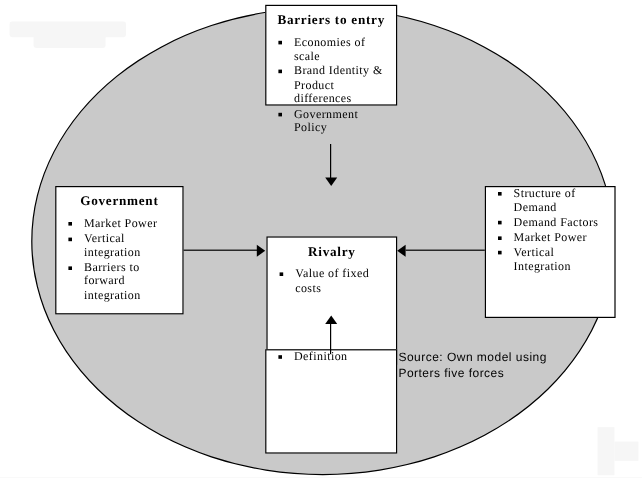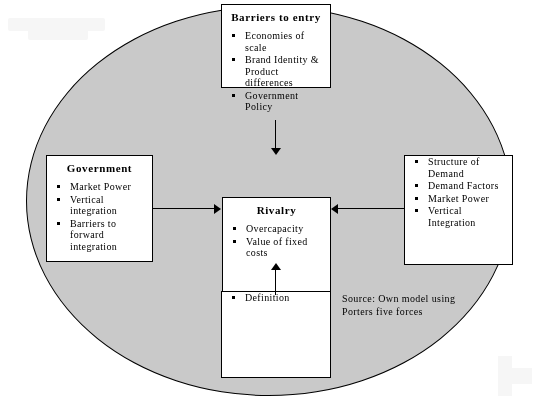--- a/index.html
+++ b/index.html
@@ -127,28 +127,28 @@
   #arrow-industrydef-rivalry {
     left: 271px; top: 263px;
     border-left: 5px solid transparent;
     border-right: 5px solid transparent;
     border-bottom: 7px solid #000000;
   }
 
   
   #source-note {
     position: absolute;
-    left: 342px;
+    left: 332px;
     top: 292px;
     width: 130px;
     font-size: 10px;
     line-height: 13px;
     color: #000000;
     letter-spacing: 0.4px;
-    font-family: Liberation Serif, serif;
+    font-family: Liberation Sans, sans-serif;
   }
 </style>
 </head>
 <body>
 
 <div id="canvas">
 
   <div class="watermark" id="watermark-top-left"></div>
   <div class="watermark" id="watermark-top-left-2"></div>
   <div class="watermark" id="watermark-bottom-right"></div>
@@ -170,21 +170,20 @@
     <ul class="box-list">
       <li>Market Power</li>
       <li>Vertical integration</li>
       <li>Barriers to forward integration</li>
     </ul>
   </div>
 
   <div class="force-box" id="box-rivalry">
     <div class="box-title">Rivalry</div>
     <ul class="box-list">
-      <li>Overcapacity</li>
       <li>Value of fixed costs</li>
     </ul>
   </div>
 
   <div class="force-box" id="box-buyers">
     <ul class="box-list">
       <li>Structure of Demand</li>
       <li>Demand Factors</li>
       <li>Market Power</li>
       <li>Vertical Integration</li>

